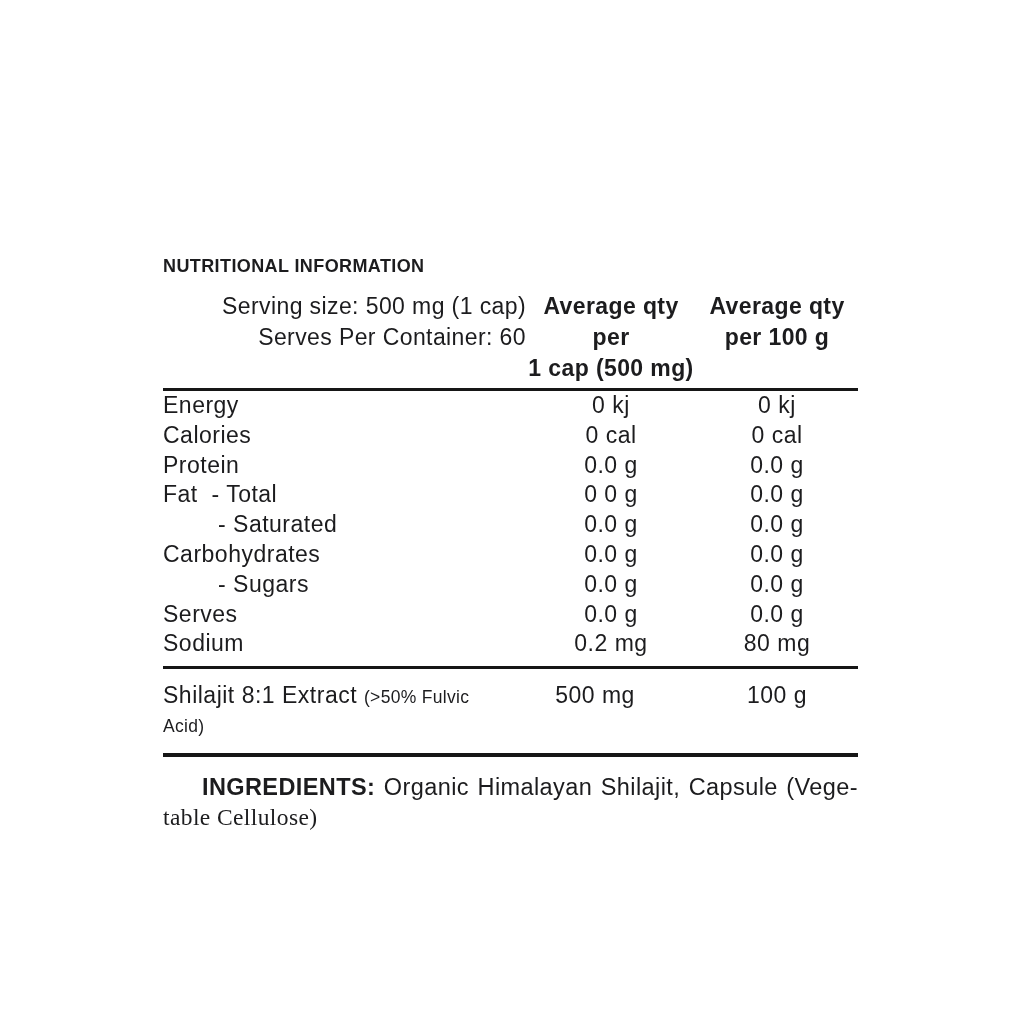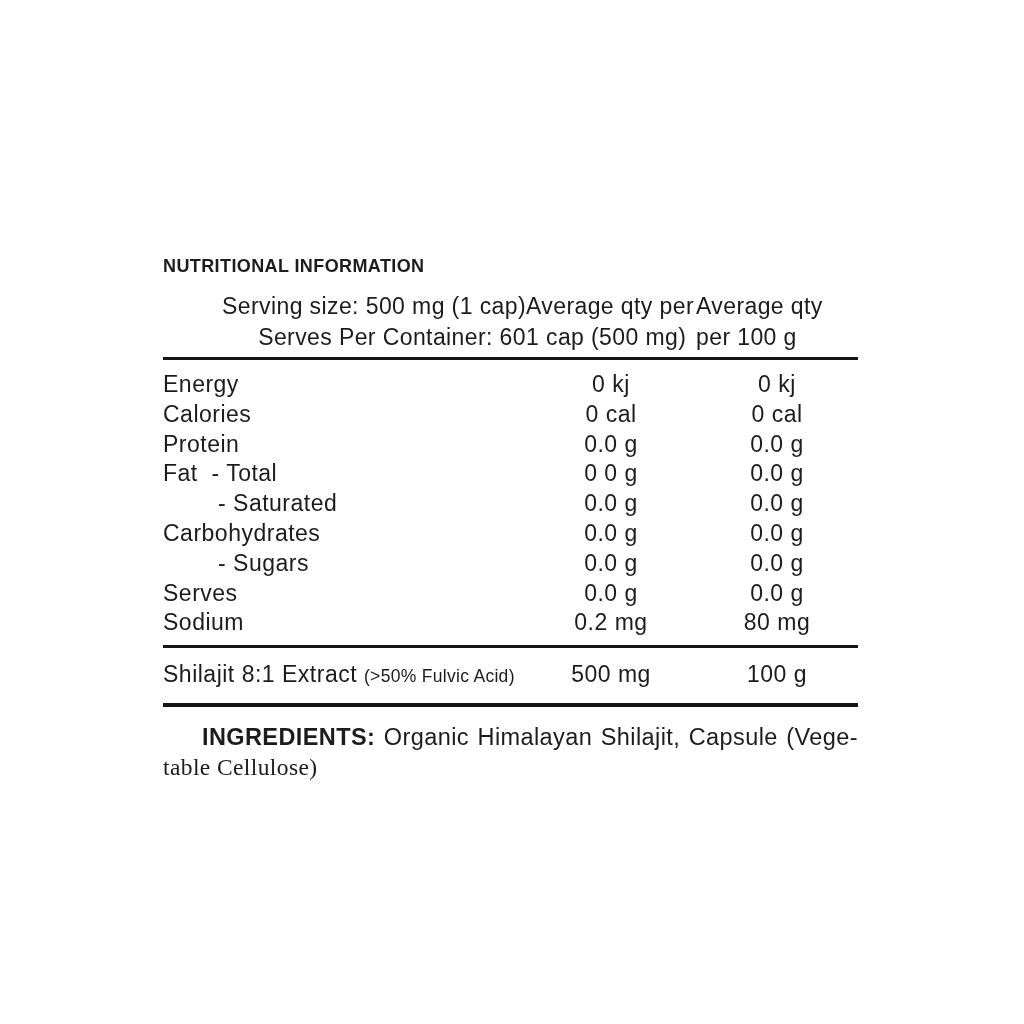--- a/index.html
+++ b/index.html
@@ -27,40 +27,41 @@
     grid-template-columns: 1fr 170px 162px;
     align-items: start;
   }
   .header-grid {
     margin-top: 11px;
     font-size: 23px;
     letter-spacing: 0.4px;
     line-height: 31px;
   }
   .header-col1 { text-align: right; }
-  .header-col2, .header-col3 { text-align: left; }
+  .header-col2, .header-col3 { text-align: center; font-weight: bold; }
   .rule { border: none; background: #161616; width: 100%; }
   .rule-1 { height: 3px; margin-top: 4px; }
   .rule-2 { height: 3px; }
   .rule-3 { height: 4px; }
-  .rows { padding: 10px 0 7px 0; }
+  .rows { padding: 0 0 7px 0; }
   .row {
     font-size: 23px;
     letter-spacing: 0.5px;
     line-height: 29.8px;
   }
   .row .label { white-space: pre-wrap; }
   .row.indent .label { padding-left: 55px; }
   .val { text-align: center; white-space: nowrap; }
   .extract-row {
     padding: 13px 0 13px 0;
     font-size: 23px;
     letter-spacing: 0.5px;
     line-height: 27px;
     align-items: baseline;
+    gap: 16px;
   }
   .extract-note {
     font-size: 17.5px;
     letter-spacing: 0.3px;
   }
   .ingredients {
     margin-top: 15px;
     font-size: 23.5px;
     letter-spacing: 0.4px;
     line-height: 30px;

